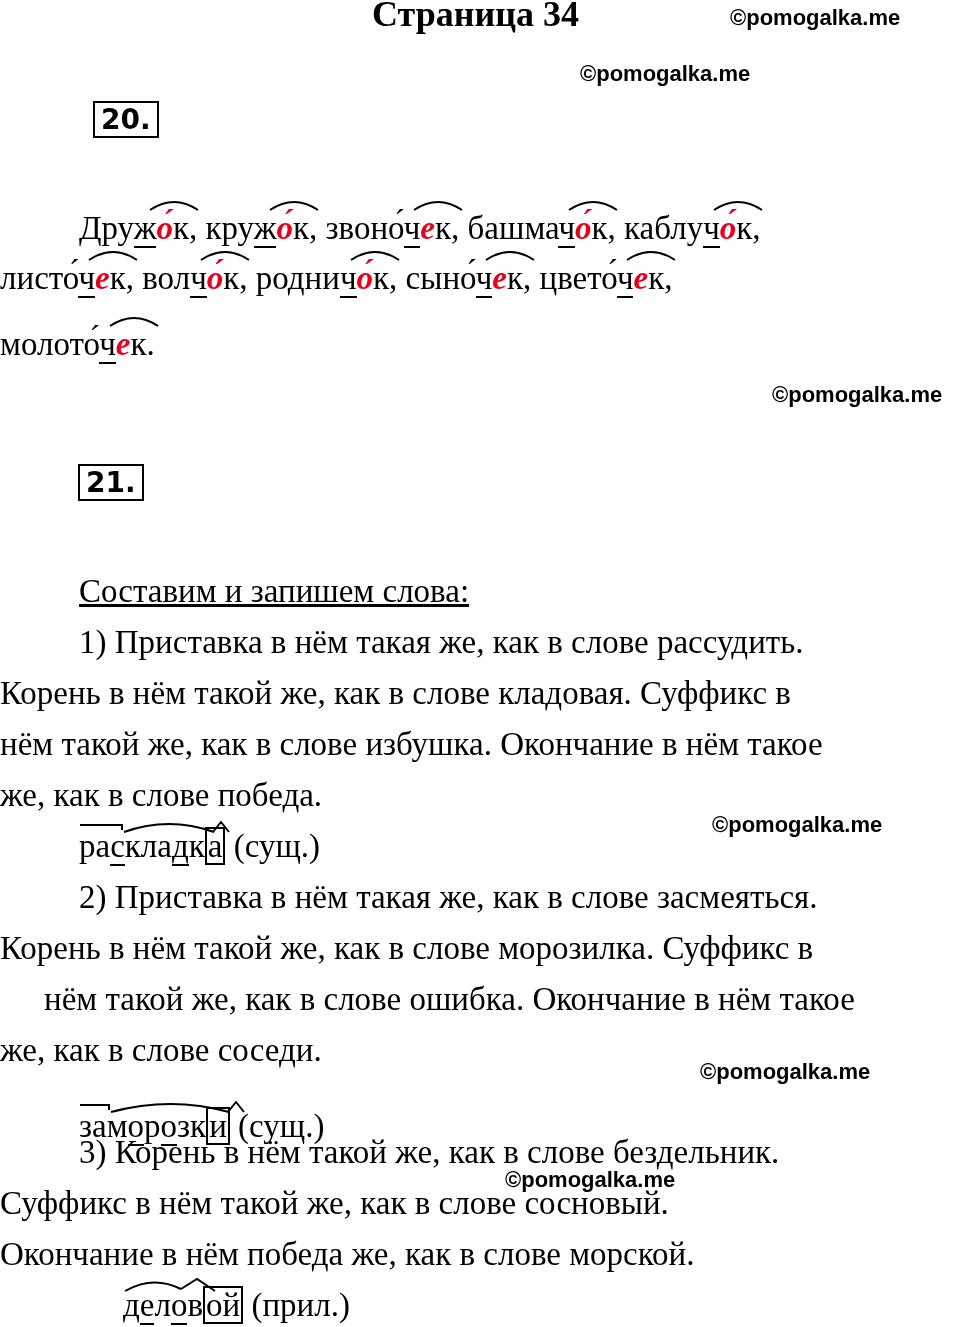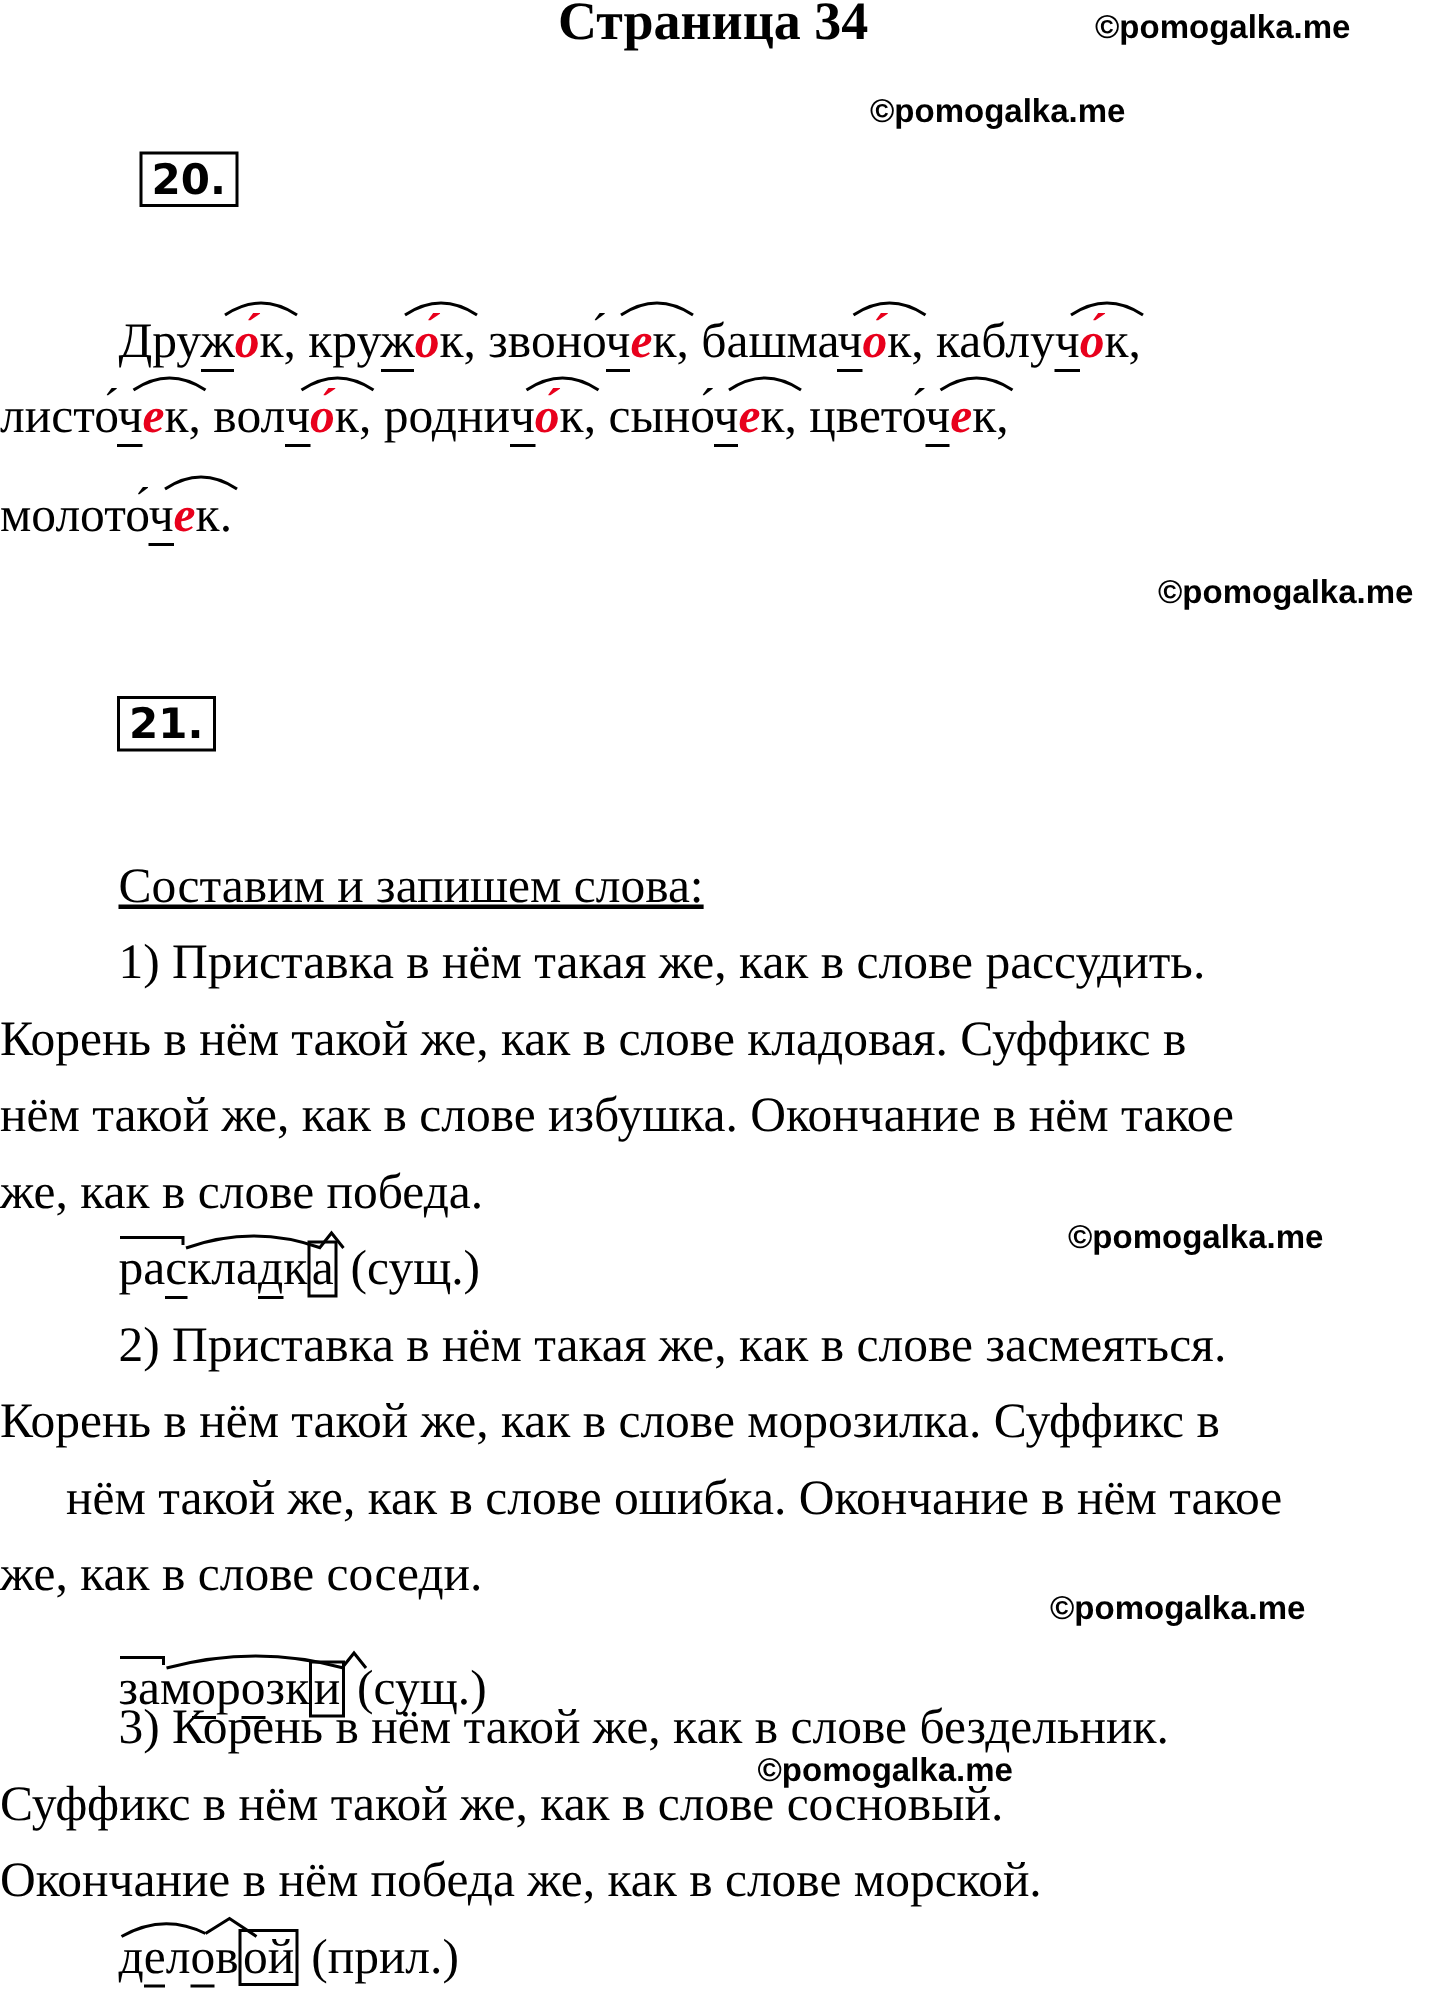--- a/index.html
+++ b/index.html
@@ -116,20 +116,20 @@
   </svg>
   <span>зам<span class="ul">о</span>р<span class="ul">о</span>зк<span class="endbox">и</span></span>
   <span>(сущ.)</span>
 </div>
 
 <div class="abs line ind" style="top:1132px;">3) Корень в нём такой же, как в слове бездельник.</div>
 <div class="abs wm" style="left:505px; top:1170px;">©pomogalka.me</div>
 <div class="abs line" style="top:1183px;">Суффикс в нём такой же, как в слове сосновый.</div>
 <div class="abs line" style="top:1234px;">Окончание в нём победа же, как в слове морской.</div>
 
-<div class="abs line ind" style="top:1285px;">
+<div class="abs line ind" style="top:1285px;margin-left:44px;">
   <svg class="abs" style="left:0; top:-8px;" width="140" height="22">
     <path d="M2 14 Q30 -2 58 12" fill="none" stroke="#000" stroke-width="2"></path>
     <path d="M58 12 L74 2 L92 14" fill="none" stroke="#000" stroke-width="2"></path>
   </svg>
   <span>д<span class="ul">е</span>л<span class="ul">о</span>в<span class="endbox">ой</span></span>
   <span>(прил.)</span>
 </div>
 
 </body></html>

